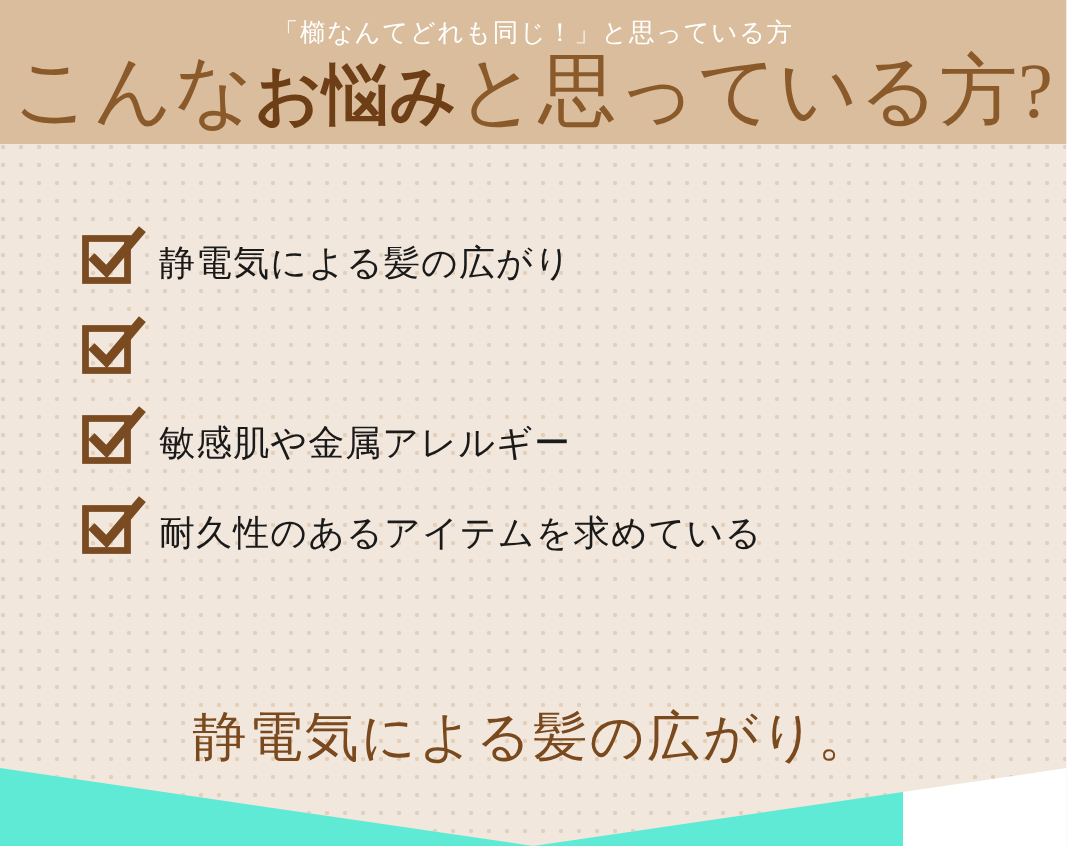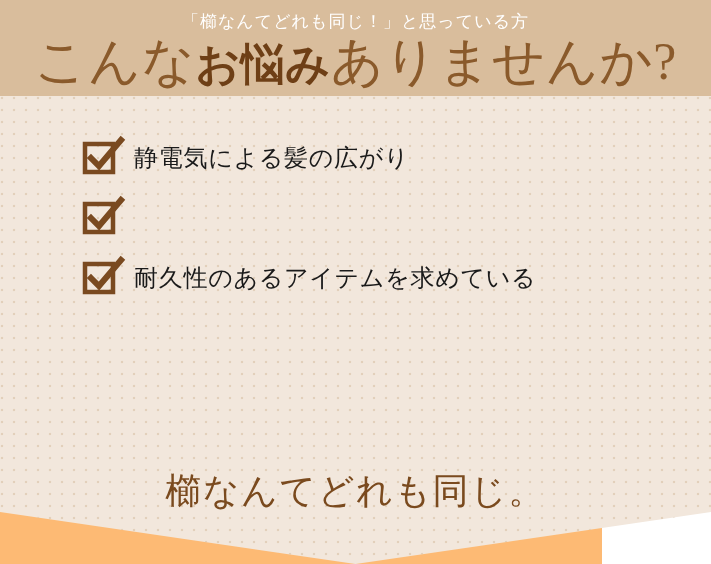--- a/index.html
+++ b/index.html
@@ -11,21 +11,21 @@
     width: 711px;
     height: 564px;
     overflow: hidden;
     font-family: "Liberation Serif", "DejaVu Serif", serif;
   }
 
   #banner {
     position: relative;
     width: 602px;
     height: 564px;
-    background: #fdba74;
+    background: #5eead4;
   }
 
   
   .header-band {
     position: absolute;
     left: 0;
     top: 0;
     width: 711px;
     height: 96px;
     background: #d9bd9c;
@@ -83,23 +83,23 @@
 
   
   .checklist {
     position: absolute;
     left: 0;
     top: 128px;
     width: 711px;
   }
   .check-item {
     display: flex;
-    align-items: center;
+    align-items: flex-end;
     height: 60px;
-    padding-left: 84px;
+    padding-left: 56px;
   }
   .check-icon {
     width: 30px;
     height: 30px;
     flex: 0 0 30px;
     position: relative;
     margin-right: 20px;
   }
   .check-icon svg {
     position: absolute;
@@ -134,21 +134,21 @@
   }
 </style>
 </head>
 <body>
 
 <div id="banner">
 
   <div class="header-band">
     <div class="header-subtitle">「櫛なんてどれも同じ！」と思っている方</div>
     <div class="header-title">
-      <span class="title-part">こんな</span><span class="title-part emphasis">お悩み</span><span class="title-part">ありませんか?</span>
+      <span class="title-part">こんな</span><span class="title-part emphasis">お悩み</span><span class="title-part">と思っている方?</span>
     </div>
   </div>
 
   <div class="body-panel"></div>
 
   <div class="checklist">
 
     <div class="check-item">
       <span class="check-icon">
         <svg viewBox="0 0 42 40" xmlns="http://www.w3.org/2000/svg">
@@ -162,28 +162,37 @@
 
     <div class="check-item">
       <span class="check-icon">
         <svg viewBox="0 0 42 40" xmlns="http://www.w3.org/2000/svg">
           <rect x="3" y="7" width="28" height="28" fill="none" stroke="#7a4a20" stroke-width="4.5"></rect>
           <path d="M 9 21 L 17 29 L 39 3" fill="none" stroke="#7a4a20" stroke-width="6" stroke-linecap="square" stroke-linejoin="miter"></path>
         </svg>
       </span>
     </div>
 
+    <div class="check-item">
+      <span class="check-icon">
+        <svg viewBox="0 0 42 40" xmlns="http://www.w3.org/2000/svg">
+          <rect x="3" y="7" width="28" height="28" fill="none" stroke="#7a4a20" stroke-width="4.5"></rect>
+          <path d="M 9 21 L 17 29 L 39 3" fill="none" stroke="#7a4a20" stroke-width="6" stroke-linecap="square" stroke-linejoin="miter"></path>
+        </svg>
+      </span>
+      <span class="check-label">敏感肌や金属アレルギー</span>
+    </div>
 
     <div class="check-item">
       <span class="check-icon">
         <svg viewBox="0 0 42 40" xmlns="http://www.w3.org/2000/svg">
           <rect x="3" y="7" width="28" height="28" fill="none" stroke="#7a4a20" stroke-width="4.5"></rect>
           <path d="M 9 21 L 17 29 L 39 3" fill="none" stroke="#7a4a20" stroke-width="6" stroke-linecap="square" stroke-linejoin="miter"></path>
         </svg>
       </span>
       <span class="check-label">耐久性のあるアイテムを求めている</span>
     </div>
 
   </div>
 
-  <div class="closing">櫛なんてどれも同じ。</div>
+  <div class="closing">静電気による髪の広がり。</div>
 
 </div>
 
 </body></html>

